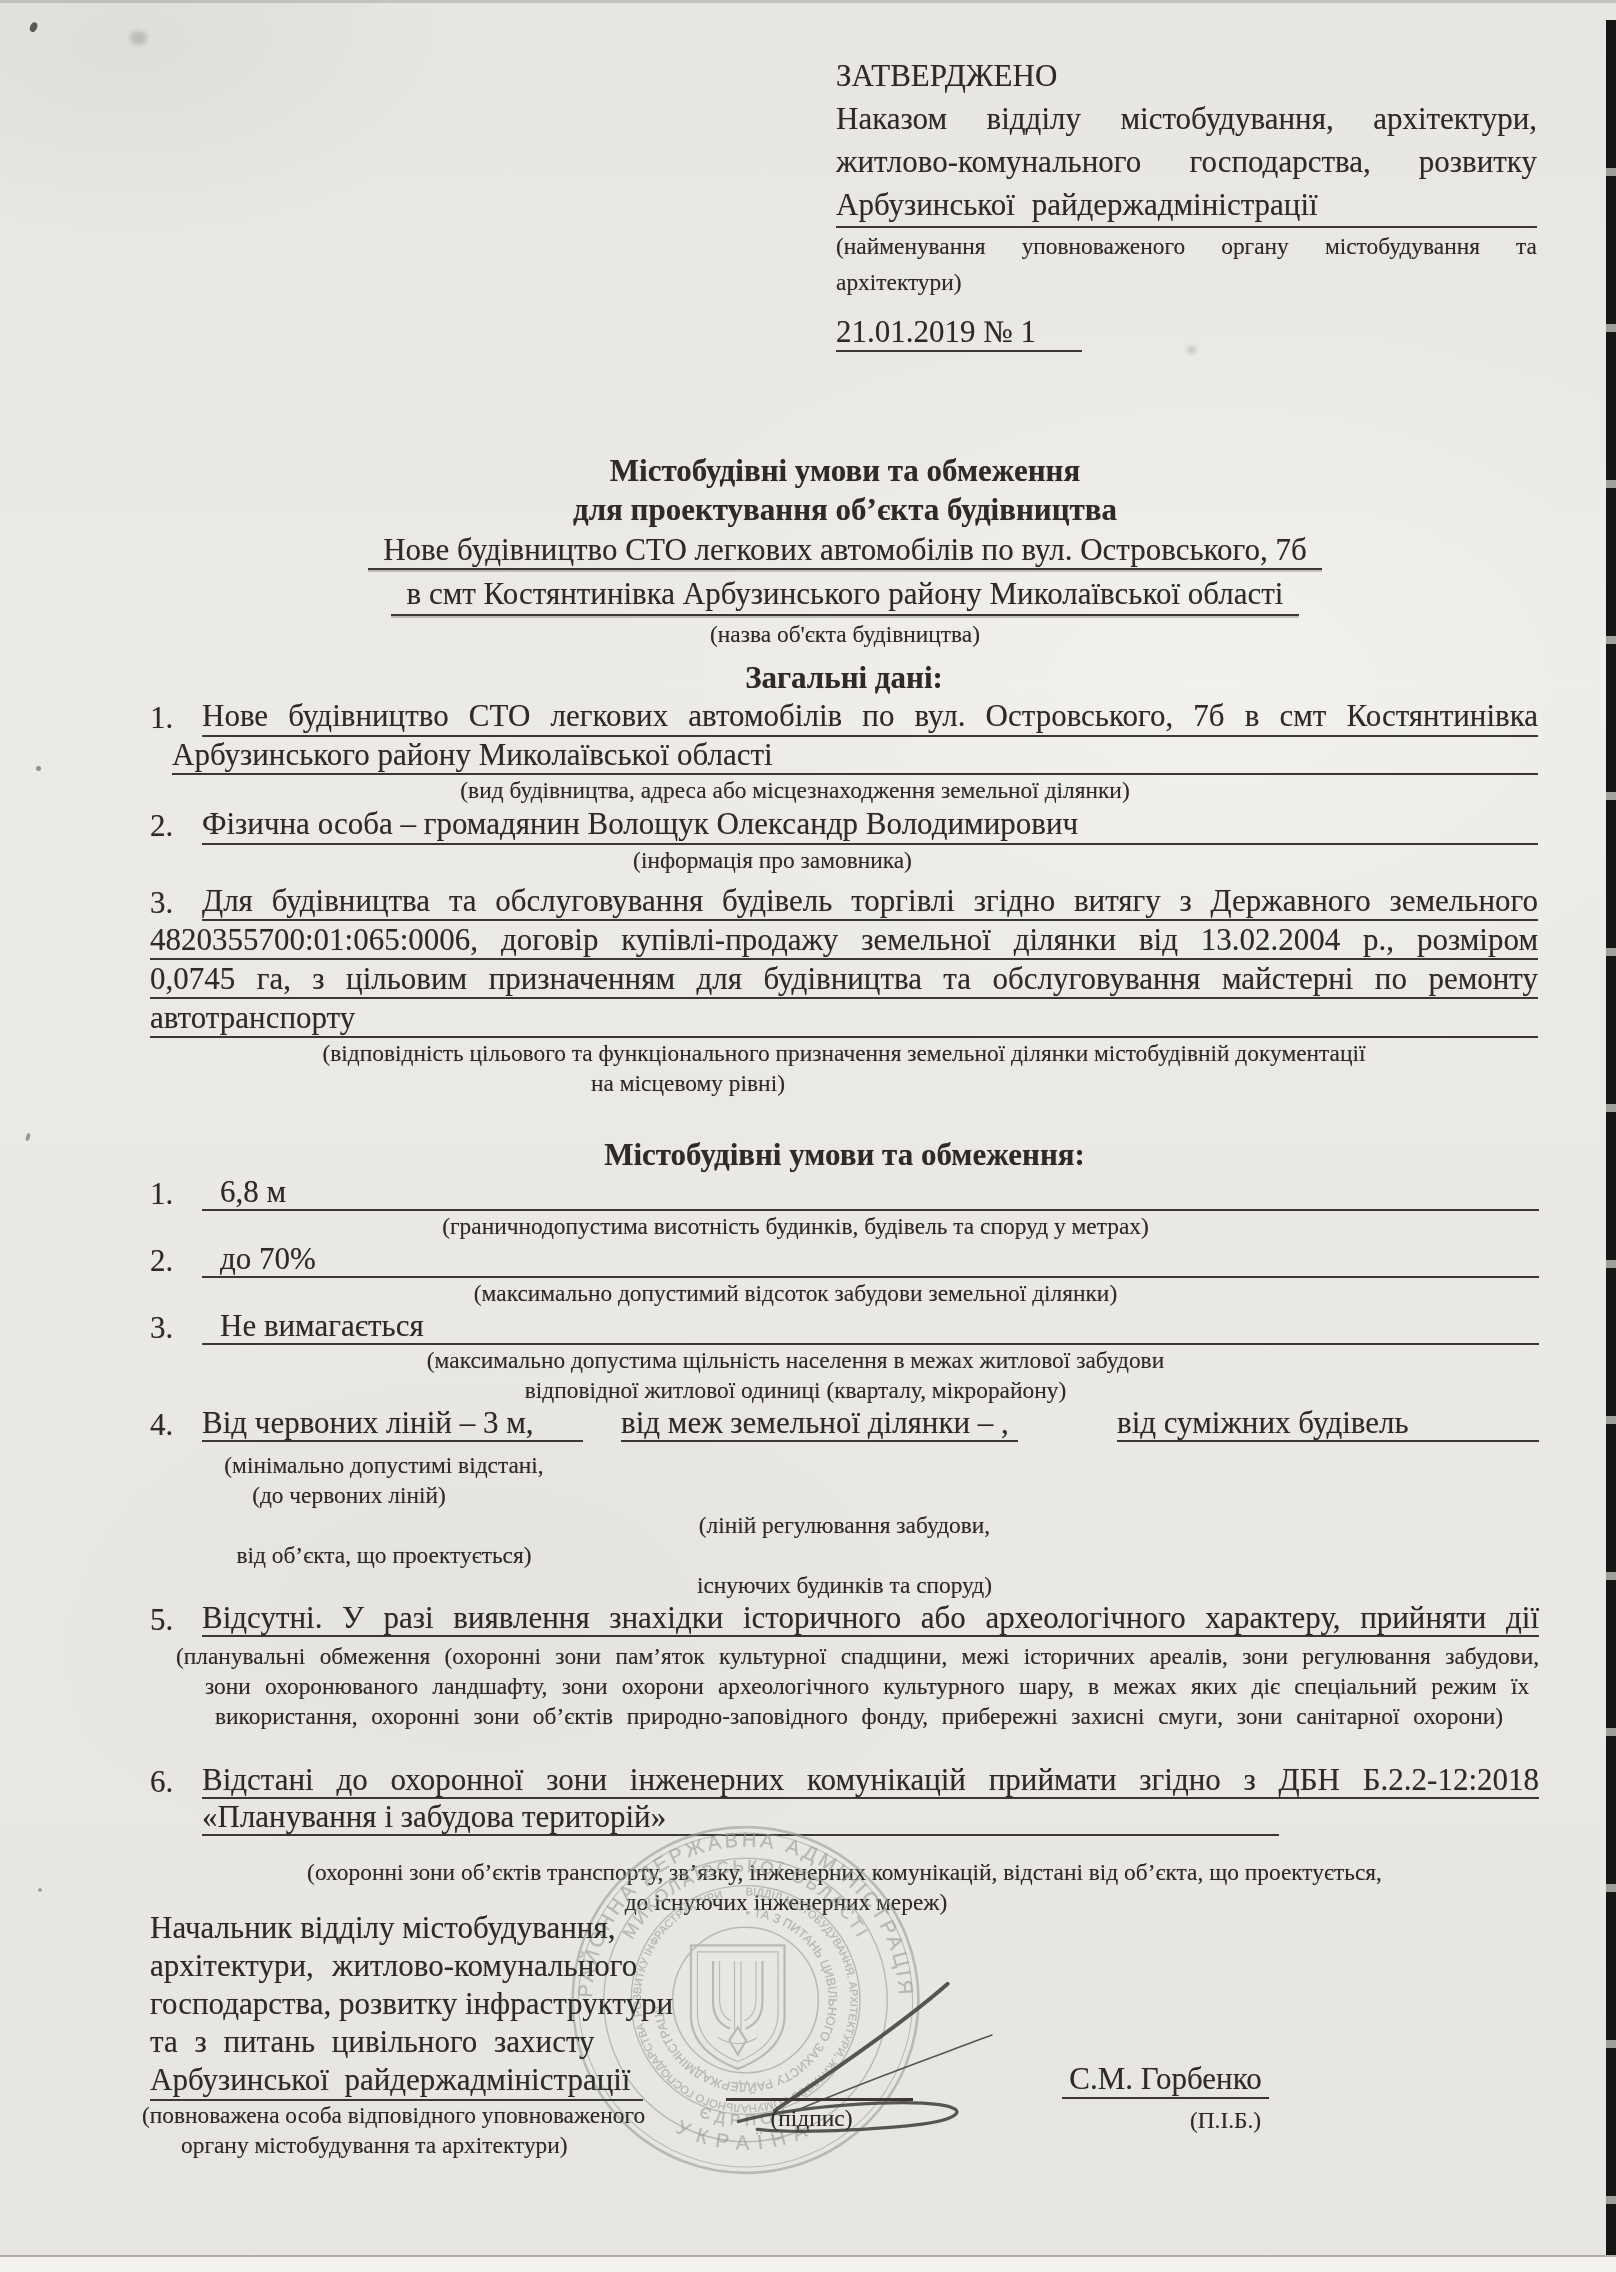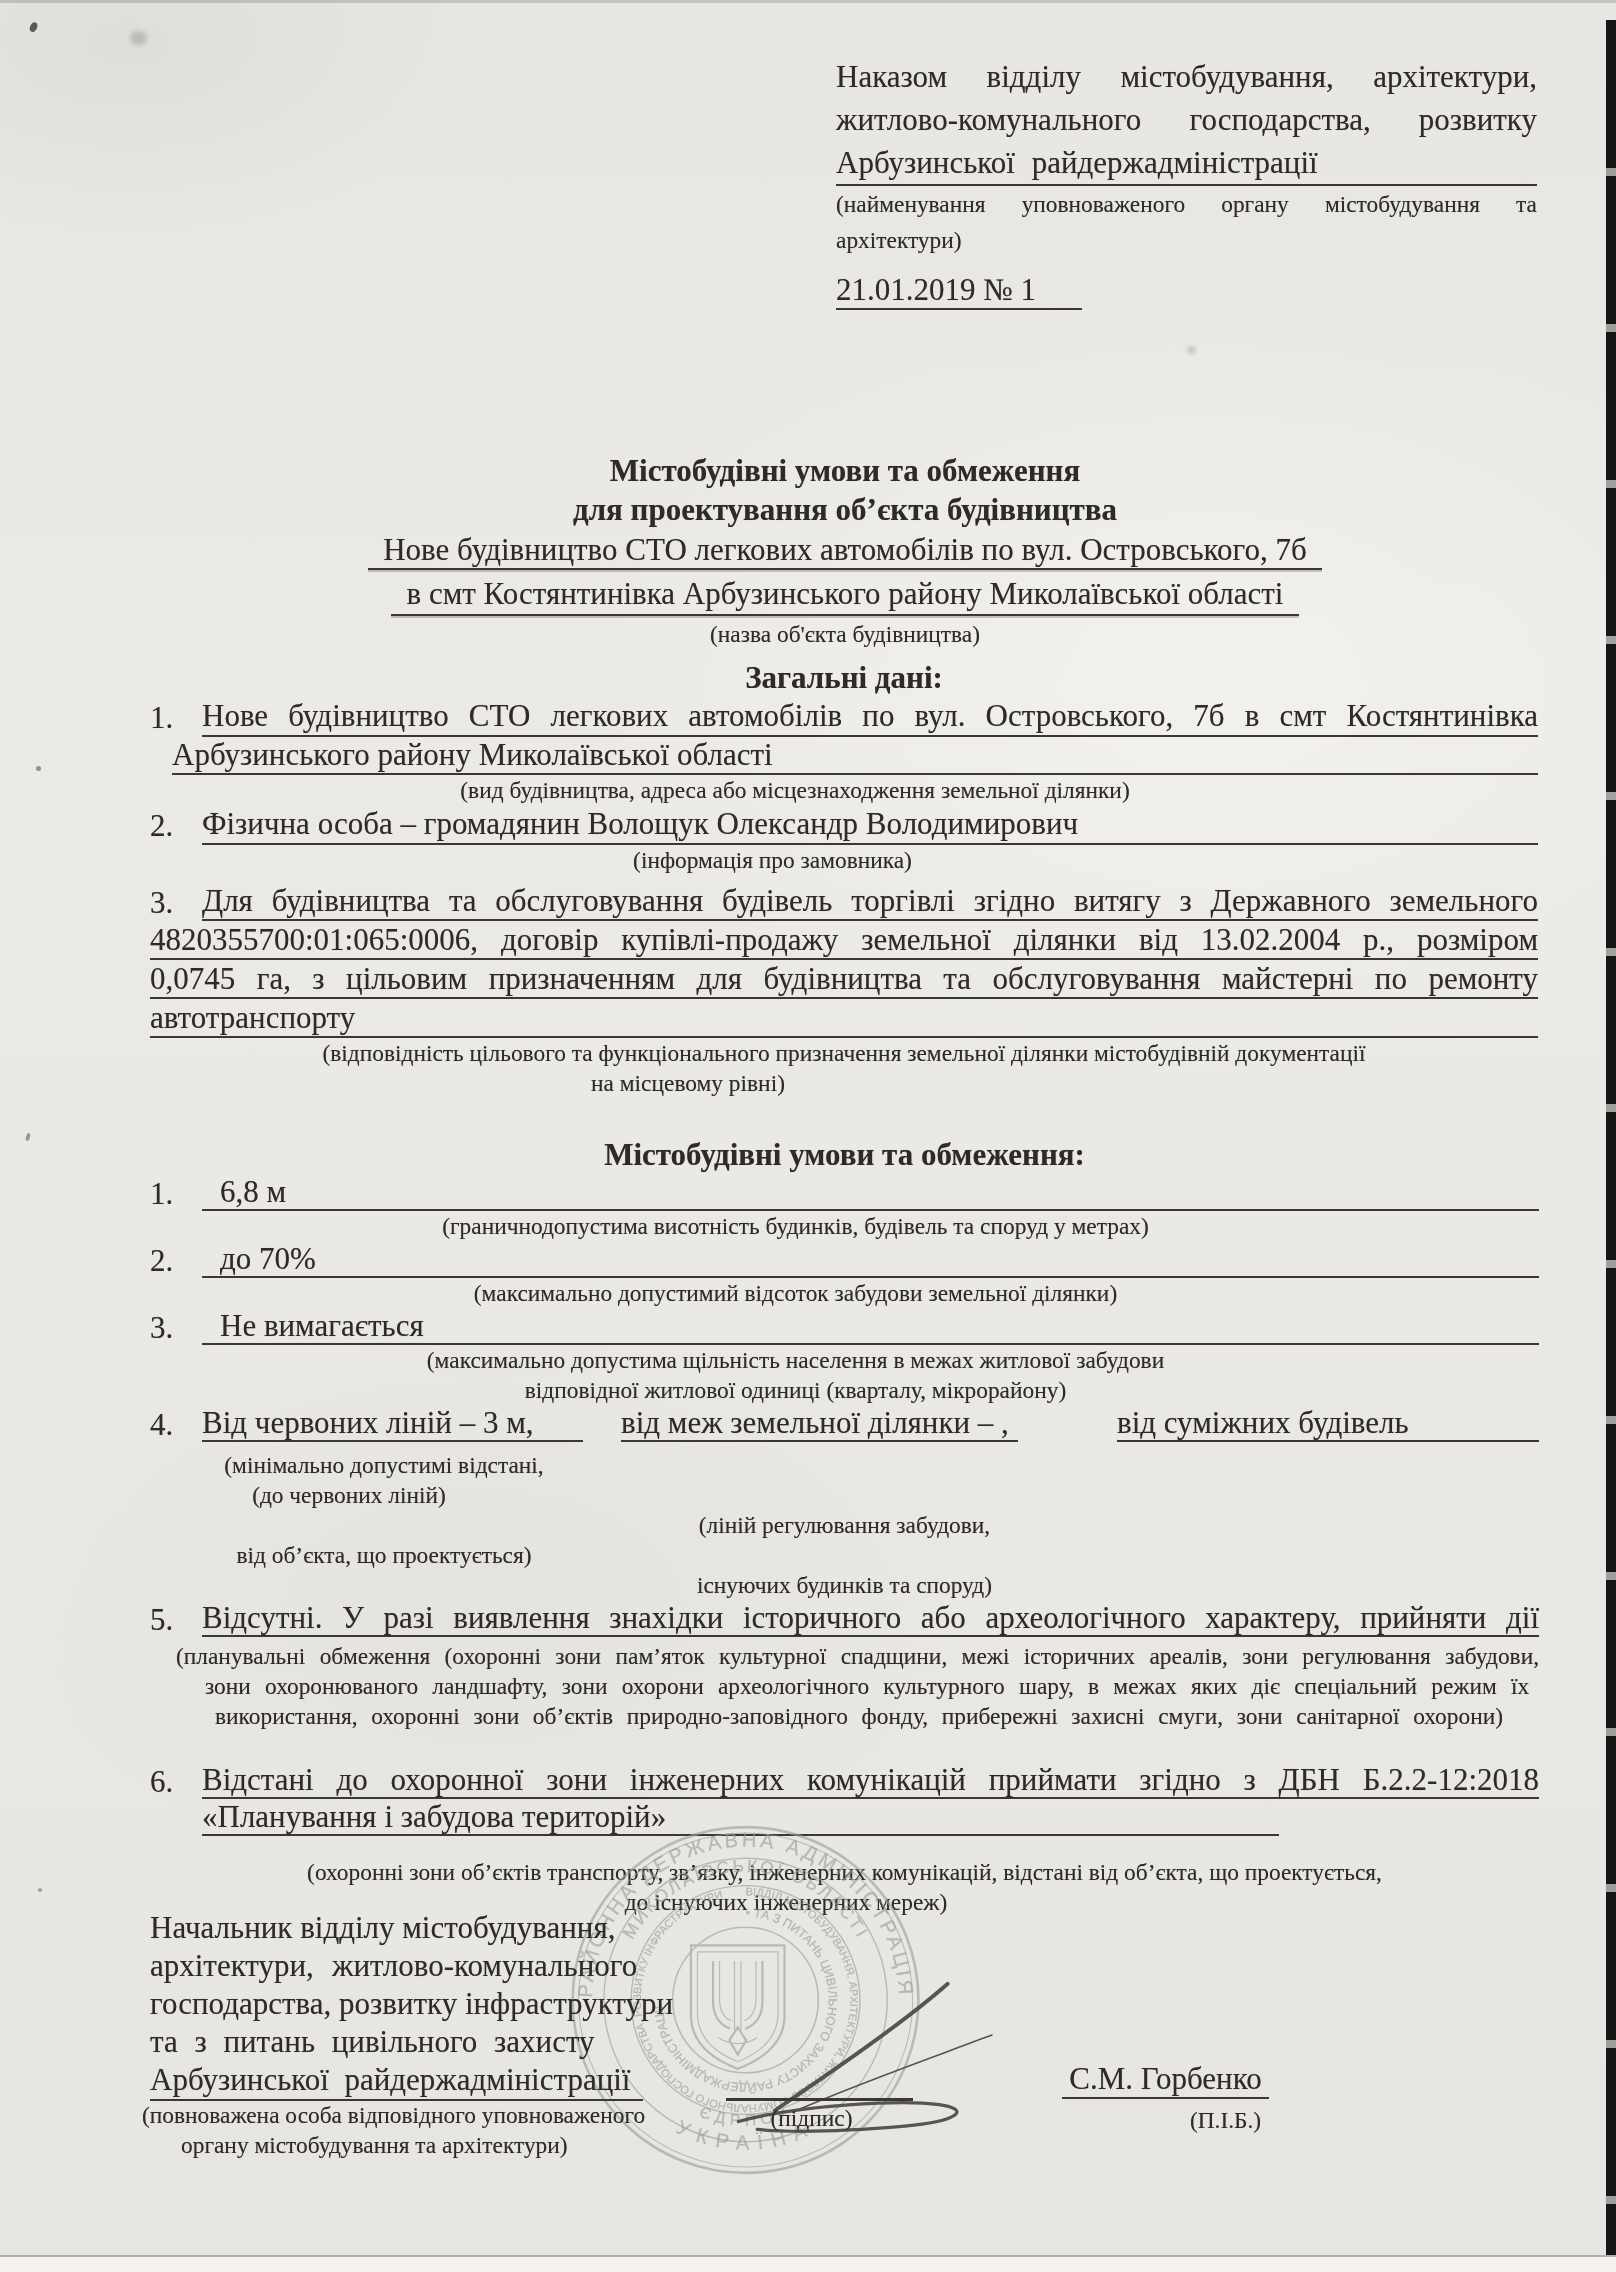--- a/index.html
+++ b/index.html
@@ -97,20 +97,21 @@
   <div class="abs edge-right"></div>
   <div class="abs edge-bottom"></div>
   <div class="speck" style="left:30px;top:22px;width:6.5px;height:10.4px;transform:rotate(25deg);opacity:.8"></div>
   <div class="blob" style="left:130px;top:31px;width:17px;height:14.3px;"></div>
   <div class="blob" style="left:1187px;top:346px;width:9px;height:7.8px;"></div>
   <div class="speck" style="left:36px;top:766px;width:4.6px;height:4.6px;opacity:.5"></div>
   <div class="speck" style="left:26px;top:1133px;width:3.9px;height:7.8px;transform:rotate(15deg);opacity:.45"></div>
   <div class="speck" style="left:38px;top:1888px;width:3.9px;height:3.9px;opacity:.4"></div>
 
   <div class="abs approval">
+    <div class="first">ЗАТВЕРДЖЕНО</div>
     <div class="jl">Наказом відділу містобудування, архітектури,</div>
     <div class="jl">житлово-комунального господарства, розвитку</div>
     <div class="u org">Арбузинської райдержадміністрації</div>
     <div class="note jl">(найменування уповноваженого органу містобудування та</div>
     <div class="note">архітектури)</div>
     <div><span class="u date">21.01.2019  № 1</span></div>
   </div>
 
   <div class="abs doc-title">
     <div class="h">Містобудівні умови та обмеження</div>

